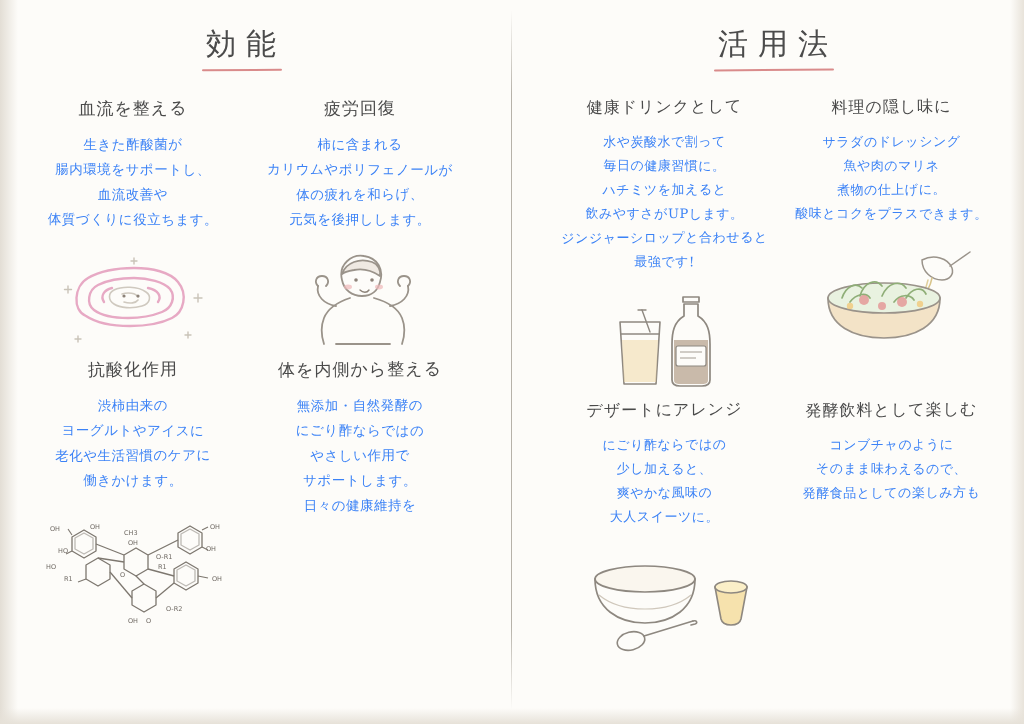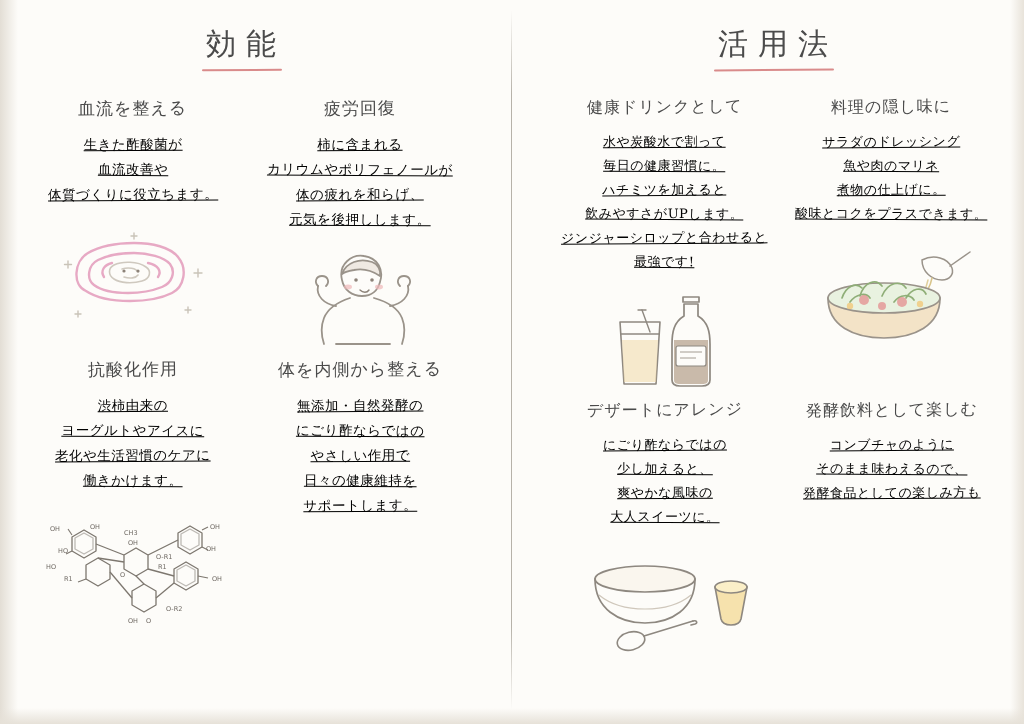--- a/index.html
+++ b/index.html
@@ -98,41 +98,39 @@
     display: grid;
     grid-template-columns: 1fr 1fr;
     grid-template-rows: auto auto;
     column-gap: 14px;
     row-gap: 8px;
   }
 
   .card {
     display: flex;
     flex-direction: column;
-    align-items: center;
     text-align: center;
     padding: 0 2px;
   }
 
   .card-title {
     font-family: "DejaVu Serif", serif;
     font-size: 17px;
     color: #4a4a4a;
     letter-spacing: 1px;
     margin-bottom: 12px;
     transform: rotate(-0.6deg);
   }
 
   .card-body {
     font-family: "DejaVu Serif", serif;
     font-size: 13.5px;
     line-height: 1.85;
-    color: #000000;
+    color: #3b82f6;
     letter-spacing: .5px;
-    text-decoration: underline;
   }
   .card-body div {
     white-space: nowrap;
   }
   .card-body div:nth-child(odd) { transform: rotate(-0.35deg); }
   .card-body div:nth-child(even) { transform: rotate(0.3deg); }
 
   .illus {
     margin-top: 14px;
     height: 104px;
@@ -161,20 +159,21 @@
       <div class="section-title-wrap">
         <div class="section-title">効能</div>
       </div>
 
       <div class="grid">
 
         <div class="card">
           <div class="card-title">血流を整える</div>
           <div class="card-body">
             <div>生きた酢酸菌が</div>
+            <div>腸内環境をサポートし、</div>
             <div>血流改善や</div>
             <div>体質づくりに役立ちます。</div>
           </div>
           <div class="illus">
             <svg width="170" height="104" viewBox="0 0 170 104">
               <g fill="none" stroke="#e7a9c4" stroke-width="2.4" stroke-linecap="round">
                 <path d="M38 70 C24 64 26 40 40 32 C54 24 72 22 86 22 C104 22 122 26 130 36 C140 48 136 66 124 72 C112 78 96 80 82 80 C66 80 50 78 38 70 Z"></path>
                 <path d="M46 64 C38 58 40 44 50 39 C60 34 74 32 86 32 C100 32 116 36 122 43 C128 51 124 62 114 66 C104 70 92 72 80 72 C68 72 54 70 46 64 Z"></path>
                 <path d="M56 56 C52 50 56 44 64 42"></path>
                 <path d="M100 42 C110 44 114 50 110 56"></path>
@@ -299,22 +298,22 @@
             </svg>
           </div>
         </div>
 
         <div class="card">
           <div class="card-title">体を内側から整える</div>
           <div class="card-body">
             <div>無添加・自然発酵の</div>
             <div>にごり酢ならではの</div>
             <div>やさしい作用で</div>
+            <div>サポートします。</div>
             <div>日々の健康維持を</div>
-            <div>サポートします。</div>
           </div>
         </div>
 
       </div>
     </div>
 
     <div class="col col-right">
       <div class="section-title-wrap">
         <div class="section-title">活用法</div>
       </div>

